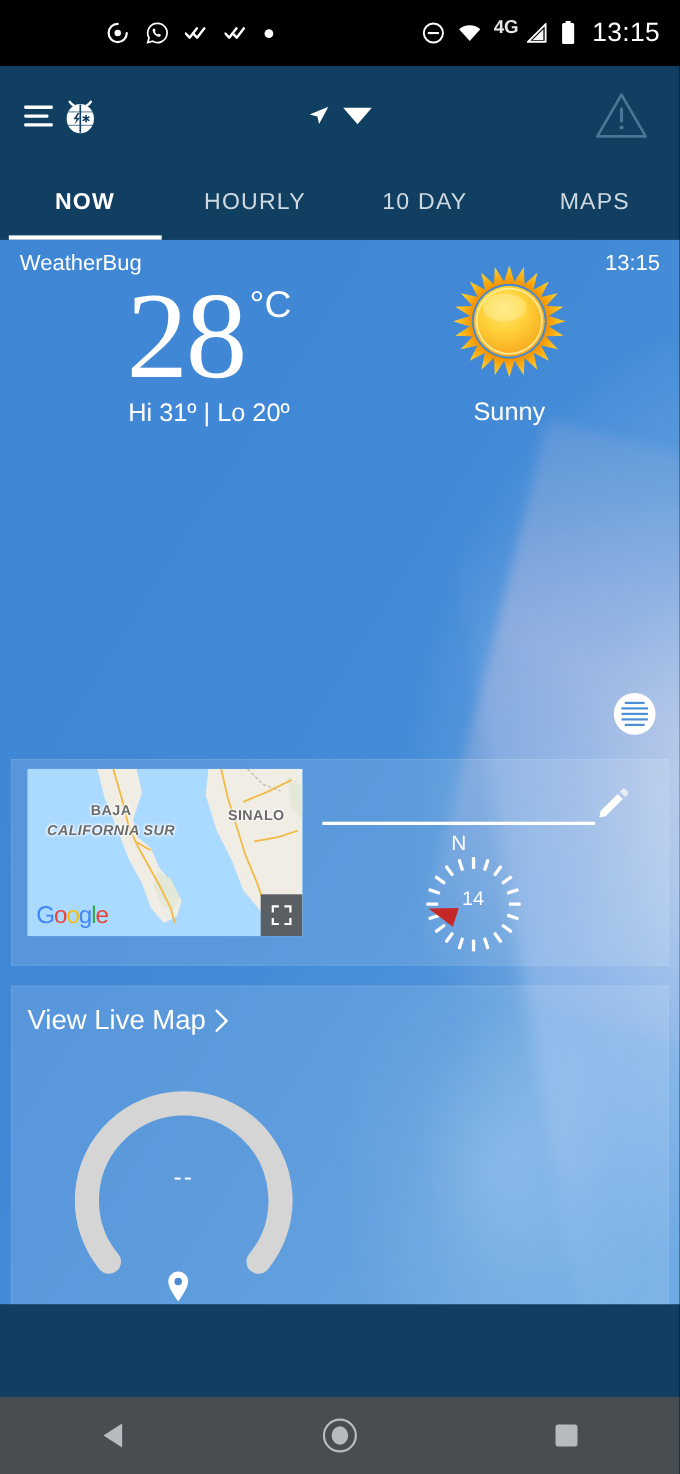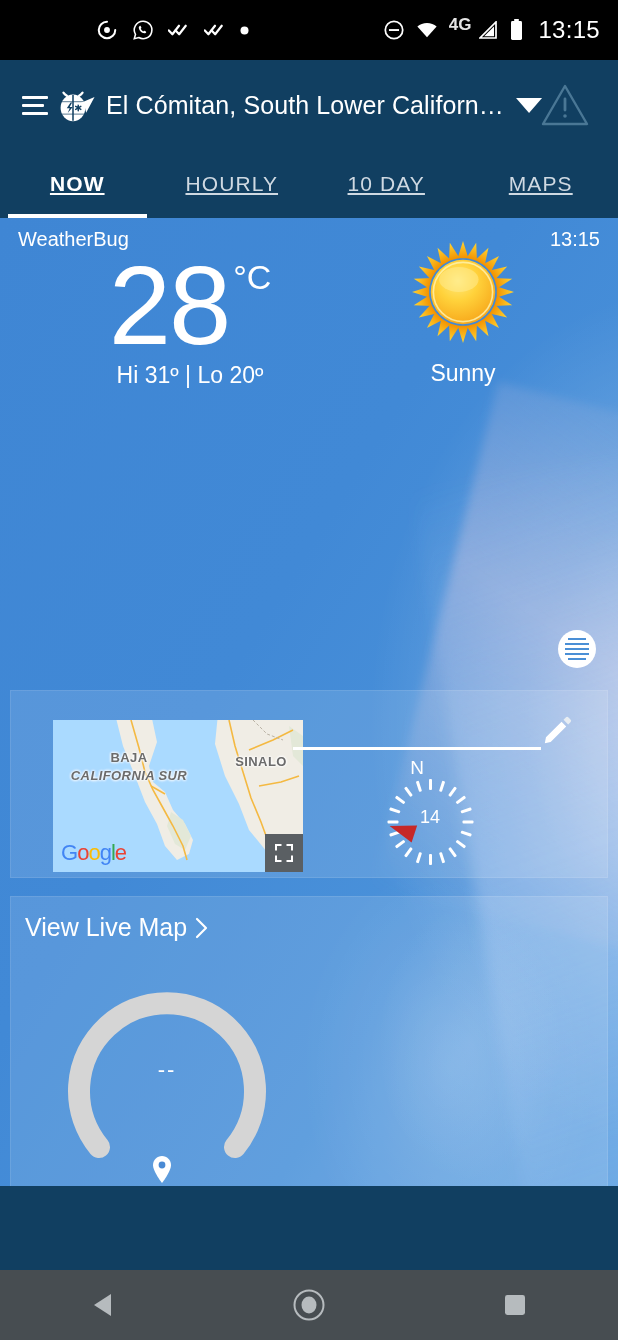--- a/index.html
+++ b/index.html
@@ -48,21 +48,21 @@
   .alert-ico{ position:absolute; right:28px; cursor:pointer; }
 
   
   .tabs{
     position:absolute; left:0; top:150px; width:618px; height:68px;
     background:#113f61; display:flex;
   }
   .tab{
     flex:1; display:flex; align-items:center; justify-content:center;
     color:#cfd9e2; font-size:21px; letter-spacing:1.1px; cursor:pointer;
-    position:relative; font-weight:400;text-decoration:underline;
+    position:relative; font-weight:400;
   }
   .tab.active{ color:#fff; font-weight:700; }
   .tab.active::after{
     content:""; position:absolute; bottom:0; left:8px; right:8px;
     height:4px; background:#fff;
   }
 
   
   .sky{
     position:absolute; left:0; top:218px; width:618px; height:968px;
@@ -92,21 +92,21 @@
   }
 
   .brand-row{
     position:absolute; left:0; top:0; width:618px; height:42px;
     display:flex; align-items:center; justify-content:space-between;
     padding:0 18px; color:#fff; font-size:20px;
   }
 
   .cur-block{ position:absolute; left:0; top:32px; width:380px; text-align:center; }
   .temp-line{ display:inline-flex; align-items:flex-start; }
-  .temp-val{ font-size:112px; line-height:1; color:#fff; font-weight:300; letter-spacing:-2px; }
+  .temp-val{ font-size:112px; line-height:1; color:#fff; font-weight:300; letter-spacing:-2px;font-family:Liberation Serif, serif; }
   .temp-unit{ font-size:34px; color:#fff; font-weight:400; margin-top:8px; margin-left:4px; }
   .feels{ color:#fff; font-size:23px; margin-top:24px; }
   .hilo{ color:#fff; font-size:23px; margin-top:0; }
 
   .cond-block{ position:absolute; left:368px; top:22px; width:190px; text-align:center; }
   .cond-label{ color:#fff; font-size:23px; margin-top:12px; }
 
   .list-toggle{
     position:absolute; right:22px; top:412px;
     width:38px; height:38px; border-radius:50%;
@@ -119,22 +119,22 @@
   .lt-lines i:nth-child(5){ width:18px; }
 
   
   .card{
     position:absolute; left:10px; width:598px;
     background:rgba(255,255,255,.12);
     border:1px solid rgba(255,255,255,.10);
   }
   .wind-card{ top:472px; height:188px; }
   .map-thumb{
-    position:absolute; left:14px; top:29px; width:250px; height:152px;
-    background:#aadaff; overflow:hidden;margin-left:28px;
+    position:absolute; left:14px; top:8px; width:250px; height:152px;
+    background:#aadaff; overflow:hidden;
   }
   .map-land{ position:absolute; }
   .map-lbl{
     position:absolute; color:#6b6b6b; font-size:13px; font-weight:700;
     letter-spacing:.4px; text-shadow:0 0 3px #fff,0 0 3px #fff,0 0 3px #fff;
     text-align:center; white-space:nowrap;
   }
   .gmark{ position:absolute; left:8px; bottom:6px; font-size:22px; font-weight:500; letter-spacing:-1px; }
   .gmark span:nth-child(1){color:#4285F4;} .gmark span:nth-child(2){color:#EA4335;}
   .gmark span:nth-child(3){color:#FBBC05;} .gmark span:nth-child(4){color:#4285F4;}
@@ -262,21 +262,20 @@
       <g stroke="#113f61" stroke-width="1.5" stroke-linecap="round">
         <path d="M27.5 22v6M24.8 23.4l5.4 3.2M30.2 23.4l-5.4 3.2"></path>
       </g>
     </svg>
   </div>
 
   <div class="loc-wrap">
     <svg width="20" height="20" viewBox="0 0 20 20">
       <path d="M18.5 2L1.5 9.2l7 1.6 1.6 7L18.5 2z" fill="#fff"></path>
     </svg>
-    <span class="loc-name">El Cómitan, South Lower Californ…</span>
     <span class="caret"></span>
   </div>
 
   <svg class="alert-ico" width="50" height="46" viewBox="0 0 50 46">
     <path d="M25 4L47 42H3L25 4z" fill="none" stroke="#4a7795" stroke-width="2.4" stroke-linejoin="round"></path>
     <path d="M25 17v11" stroke="#4a7795" stroke-width="2.8" stroke-linecap="round"></path>
     <circle cx="25" cy="34" r="1.8" fill="#4a7795"></circle>
   </svg>
 </div>
 

